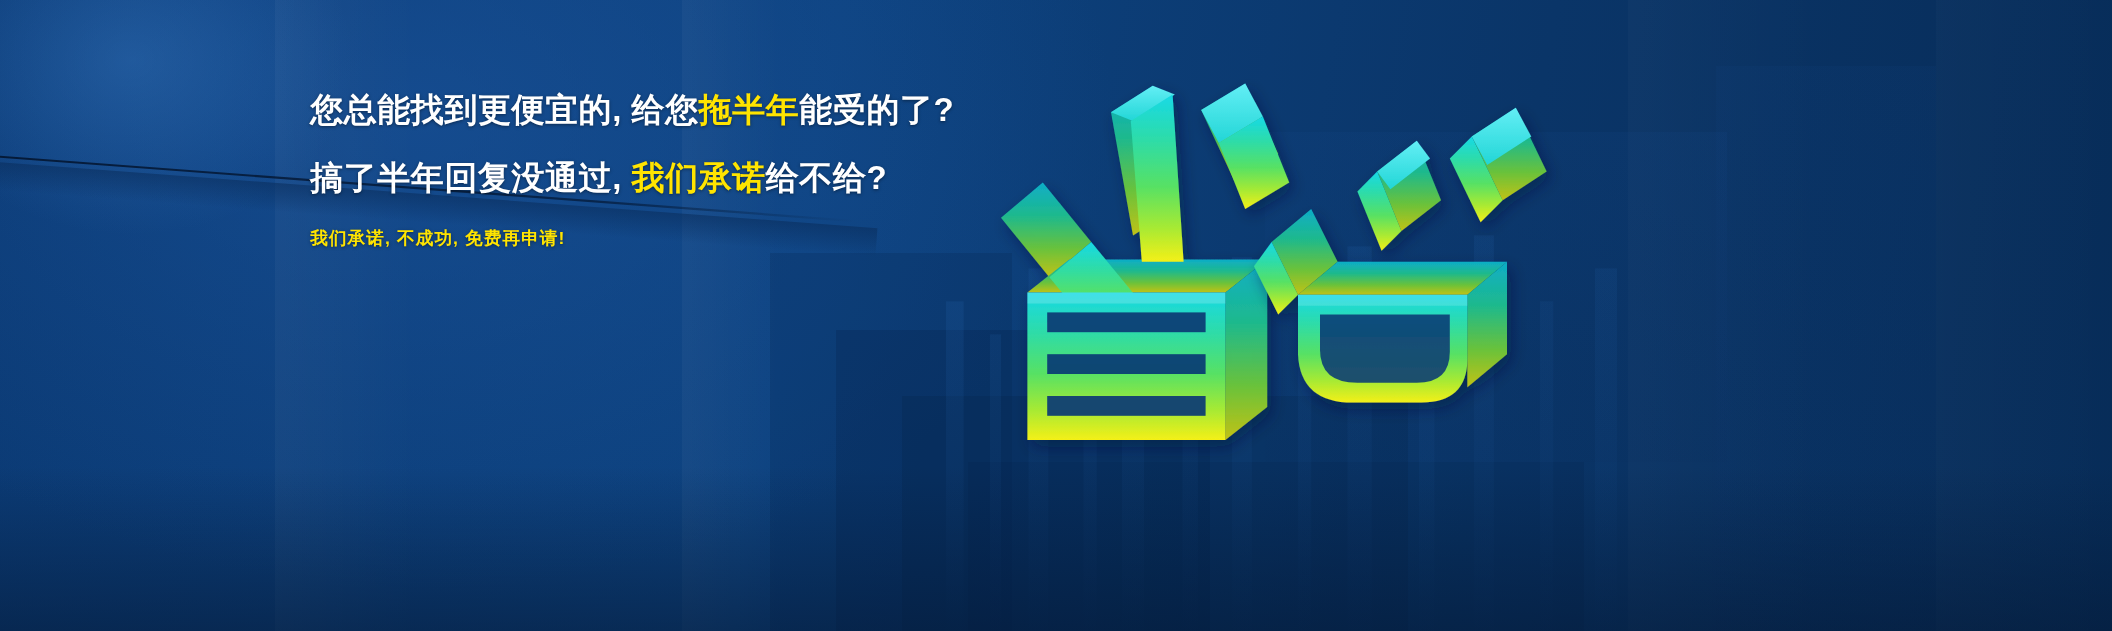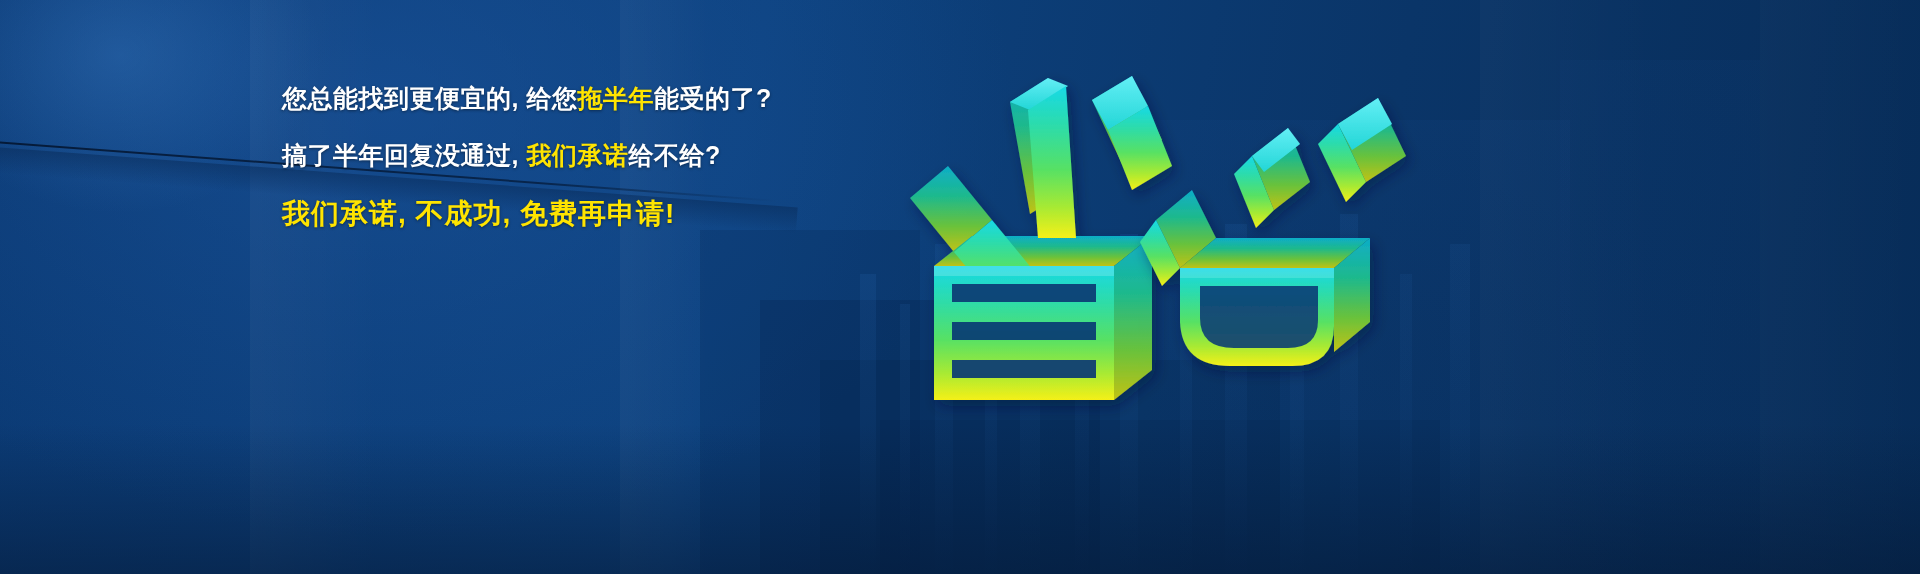--- a/index.html
+++ b/index.html
@@ -38,27 +38,27 @@
     position:absolute;left:0;right:0;bottom:0;height:150px;
     background:linear-gradient(180deg,rgba(5,28,60,0),rgba(4,24,52,.55));
   }
 
   
   #copy{
     position:absolute;left:282px;top:86px;width:620px;
     letter-spacing:.5px;
   }
   .line{
-    font-size:25px;line-height:1;font-weight:700;color:#ffffff;
+    font-size:30px;line-height:1;font-weight:700;color:#ffffff;
     margin-bottom:32px;white-space:nowrap;
     text-shadow:0 1px 3px rgba(0,0,0,.45);
   }
   .line:last-child{margin-bottom:0;}
   .hl{color:#ffe400;}
-  .line.promise{color:#ffe400;font-size:28px;letter-spacing:1px;}
+  .line.promise{color:#ffe400;font-size:16px;letter-spacing:1px;}
 
   
   #word3d{
     position:absolute;left:900px;top:70px;width:520px;height:330px;
   }
   #word3d svg{display:block;width:100%;height:100%;overflow:visible;}
 </style>
 </head>
 <body>
 

